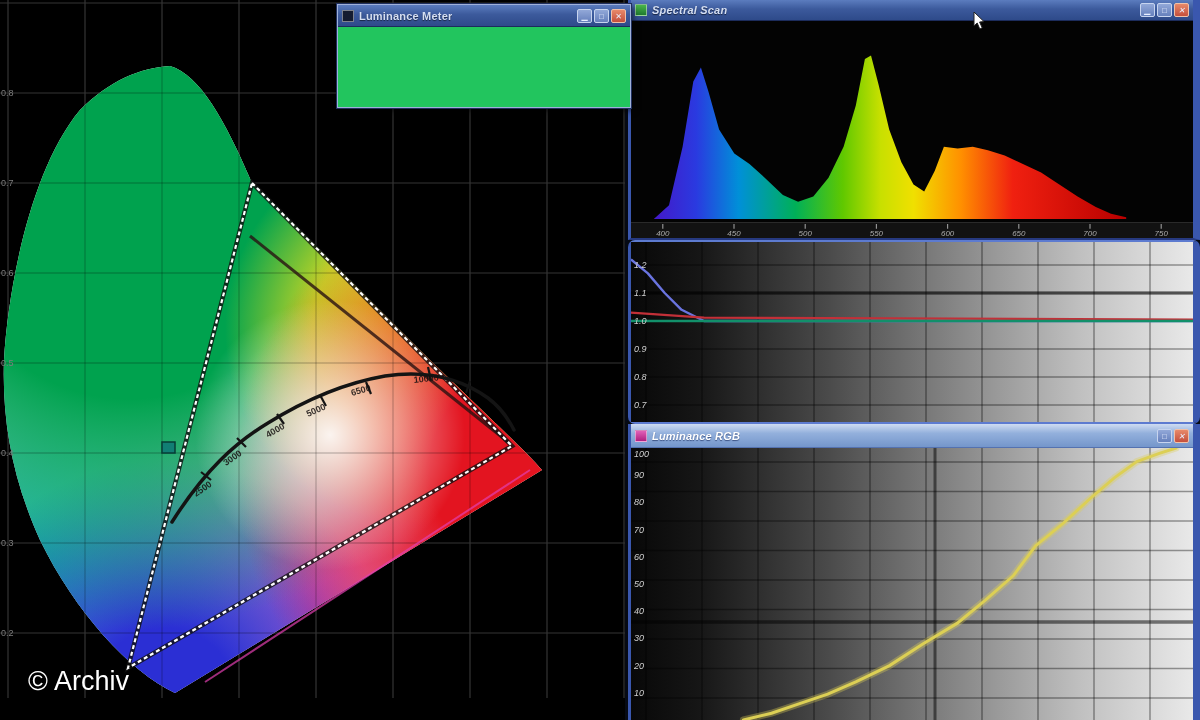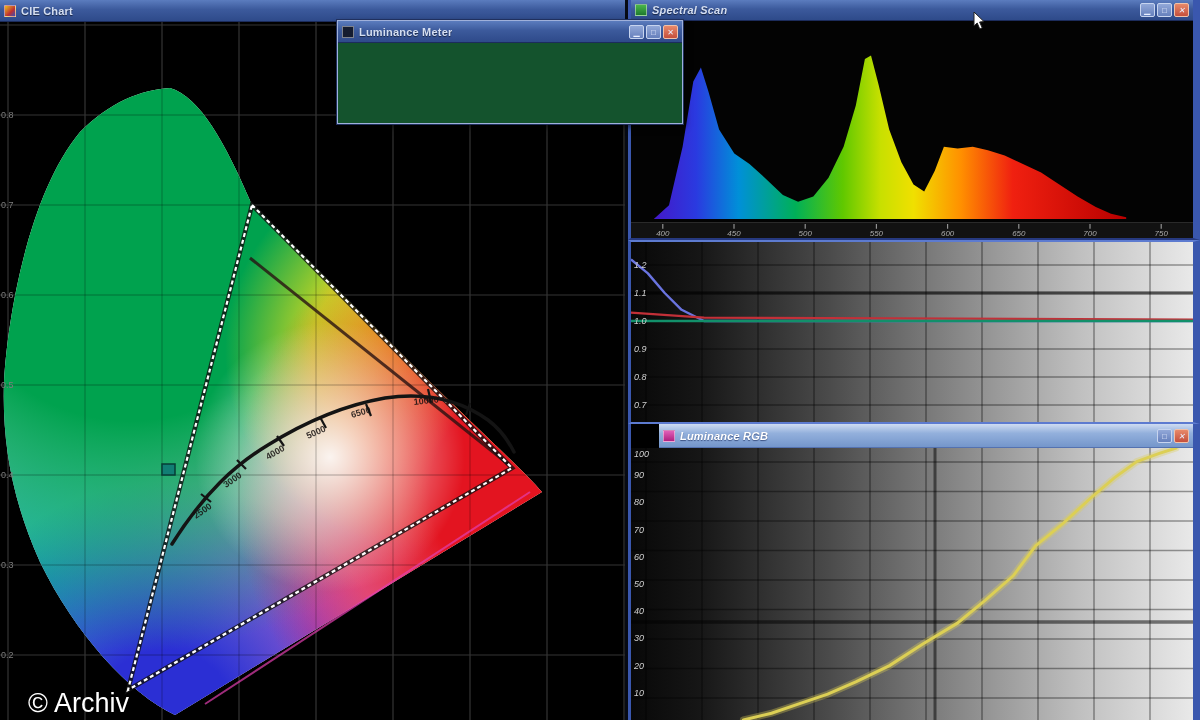--- a/index.html
+++ b/index.html
@@ -30,61 +30,57 @@
     background:linear-gradient(180deg,#92a8d8,#6680bc); cursor:default;
   }
   .win-btn.close { background:linear-gradient(180deg,#e8896a,#c44f3c); border-color:#f0c0a8; }
 
   
   #cie-win { position:absolute; left:0; top:0; width:625px; height:720px; background:#000; }
   #cie-win .content { width:625px; height:698px; background:#000; }
 
   
   #lum-win {
-    position:absolute; left:337px; top:20px; width:346px; height:104px; z-index:30;
+    position:absolute; left:337px; top:4px; width:294px; height:104px; z-index:30;
     border:1px solid #9fb0da; box-shadow:0 0 0 1px #20305e, 2px 3px 6px rgba(0,0,0,.6);
-    background:#14532d;
+    background:#22c55e;
   }
   #lum-win .reading-panel {
     height:80px; margin:0 2px 2px 2px; background:#050505;
     border-top:2px solid #8a8a8a; border-left:2px solid #8a8a8a;
     border-right:2px solid #3a3a3a; border-bottom:2px solid #3a3a3a;
     display:flex; align-items:center; justify-content:center;
   }
   #lum-reading {
     color:#e9d266; font-size:38px; font-weight:bold; letter-spacing:1px;
     text-shadow:0 0 6px rgba(233,210,102,.35);
   }
 
   
   .rwin { position:absolute; left:628px; width:572px; border-left:3px solid #3a57ae; border-right:7px solid #3a57ae; background:#000;font-style:italic; }
   #spec-win  { top:0;   height:240px; border-bottom:2px solid #263980; }
-  #mid-win   { top:240px; height:184px; border-top:2px solid #5d7bd0; border-bottom:2px solid #5d7bd0; background:#111; }
+  #mid-win   { top:240px; height:184px; border-top:2px solid #5d7bd0; border-bottom:2px solid #5d7bd0; background:#111;border-radius:7px; }
   #gamma-win { top:424px; height:296px; }
   #spec-win .titlebar { height:21px; }
-  #gamma-win .titlebar { height:24px;margin-left:28px; }
+  #gamma-win .titlebar { height:24px; }
   #spec-plot { display:block; background:#030303; }
   #spec-axis { display:block; background:#121212; border-top:1px solid #2a2a2a; }
 
   svg { display:block; }
   .small-ticks text { font-family:"Liberation Sans",sans-serif; }
 
   
   #cursor { position:absolute; left:973px; top:12px; z-index:50; }
 </style>
 </head>
 <body>
 
 <div id="screen">
 
   <div id="cie-win">
-    <div class="titlebar">
-      <span class="win-icon" style="background:linear-gradient(135deg,#e8c020,#c03030 60%,#3050c0)"></span>
-      <span class="title">CIE Chart</span>
-    </div>
     <svg class="content" viewBox="0 0 625 698">
       <defs>
         <radialGradient id="gMag" gradientUnits="userSpaceOnUse" cx="310" cy="610" r="270">
           <stop offset="0%" stop-color="#d84fc4" stop-opacity=".95"></stop>
             <stop offset="100%" stop-color="#d84fc4" stop-opacity="0"></stop>
         </radialGradient>
         <radialGradient id="gCyan" gradientUnits="userSpaceOnUse" cx="25" cy="575" r="300">
           <stop offset="0%" stop-color="#0fb4c0"></stop>
             <stop offset="100%" stop-color="#0fb4c0" stop-opacity="0"></stop>
         </radialGradient>

